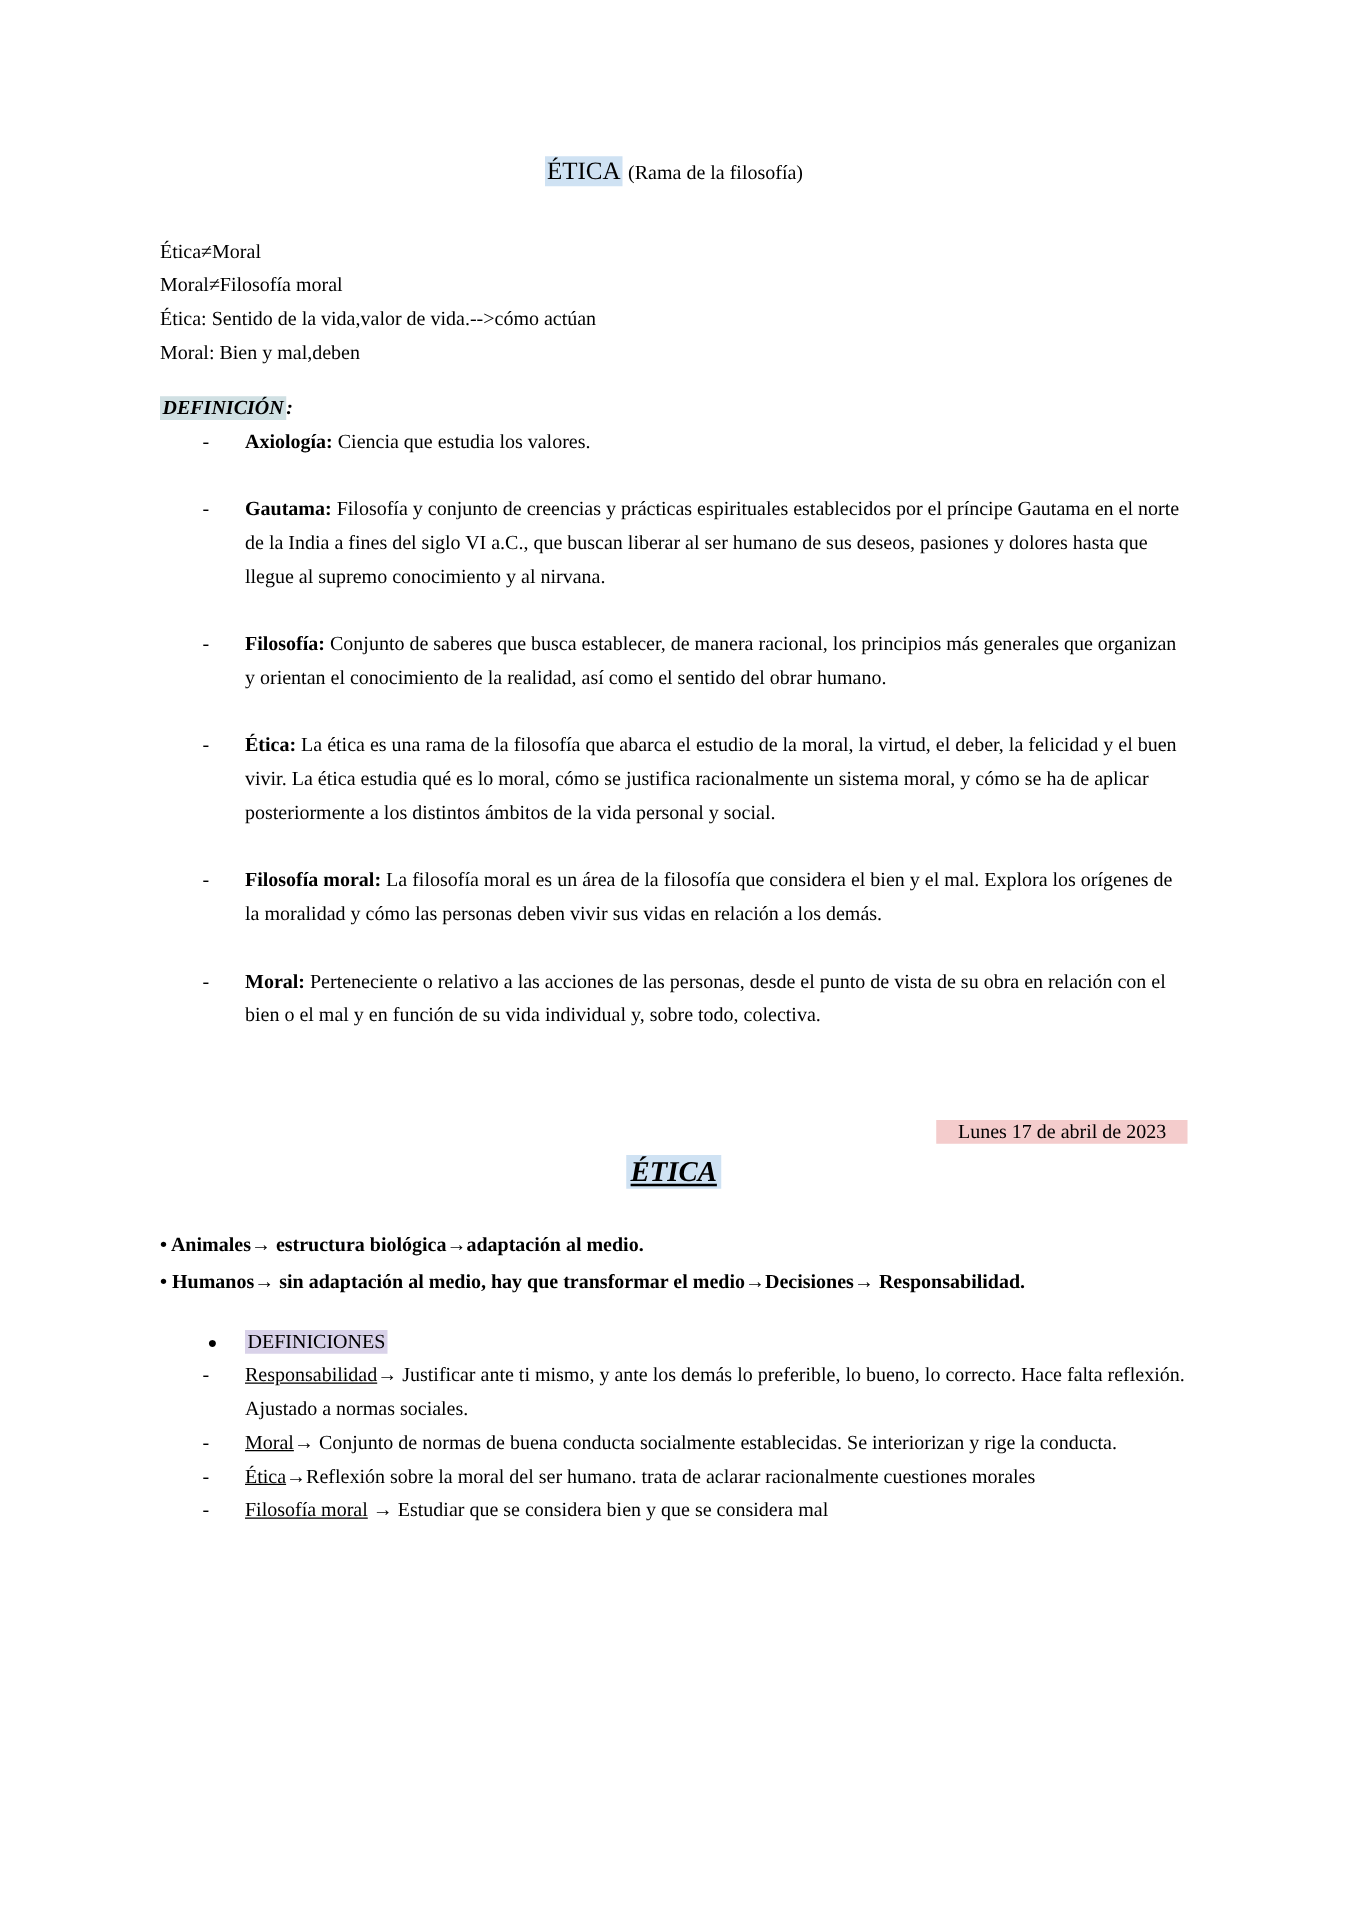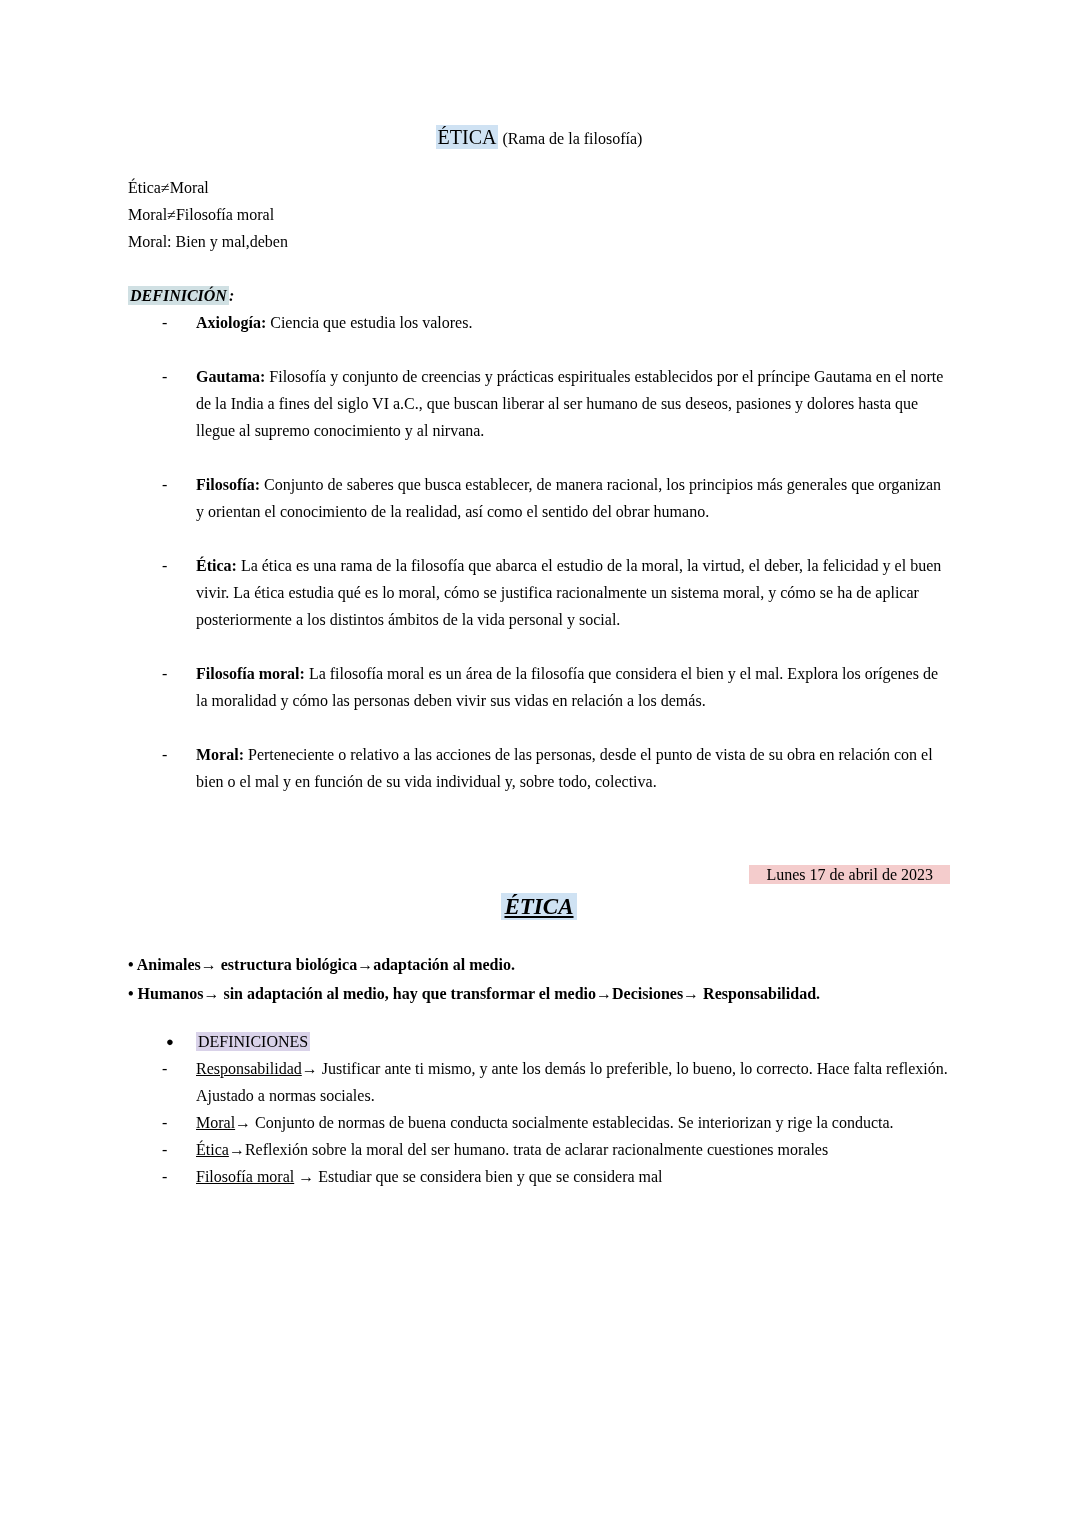--- a/index.html
+++ b/index.html
@@ -16,31 +16,31 @@
     color: #000000;
   }
   .page {
     box-sizing: border-box;
     width: 1080px;
     min-height: 1525px;
     padding: 122px 130px 40px 128px;
   }
   .doc-title {
     text-align: center;
-    margin-bottom: 20px;
+    margin-bottom: 34px;
     line-height: 30px;
   }
   .title-main {
     font-size: 20px;
     background: var(--hl-blue, #cfe2f3);
     padding: 1px 2px;
   }
   .title-sub { font-size: 16px; }
   .intro-line { white-space: pre-wrap; }
-  .def-heading-row { margin-top: 27px; }
+  .def-heading-row { margin-top: 17px; }
   .def-heading {
     font-weight: bold;
     font-style: italic;
     background: var(--hl-teal, #d0e0e3);
     padding: 1px 2px;
   }
   .def-heading-colon { font-weight: bold; font-style: italic; }
   .def-list { }
   .def-item {
     position: relative;
@@ -98,20 +98,21 @@
 
 <div class="page">
 
   <div class="doc-title">
     <span class="title-main">ÉTICA</span><span class="title-sub"> (Rama de la filosofía)</span>
   </div>
 
   <div class="intro">
     <div class="intro-line">Ética≠Moral</div>
     <div class="intro-line">Moral≠Filosofía moral</div>
+    <div class="intro-line">Ética: Sentido de la vida,valor de vida.--&gt;cómo actúan</div>
     <div class="intro-line">Moral: Bien y mal,deben</div>
   </div>
 
   <div class="def-heading-row">
     <span class="def-heading">DEFINICIÓN</span><span class="def-heading-colon">:</span>
   </div>
 
   <div class="def-list">
 
     <div class="def-item">

